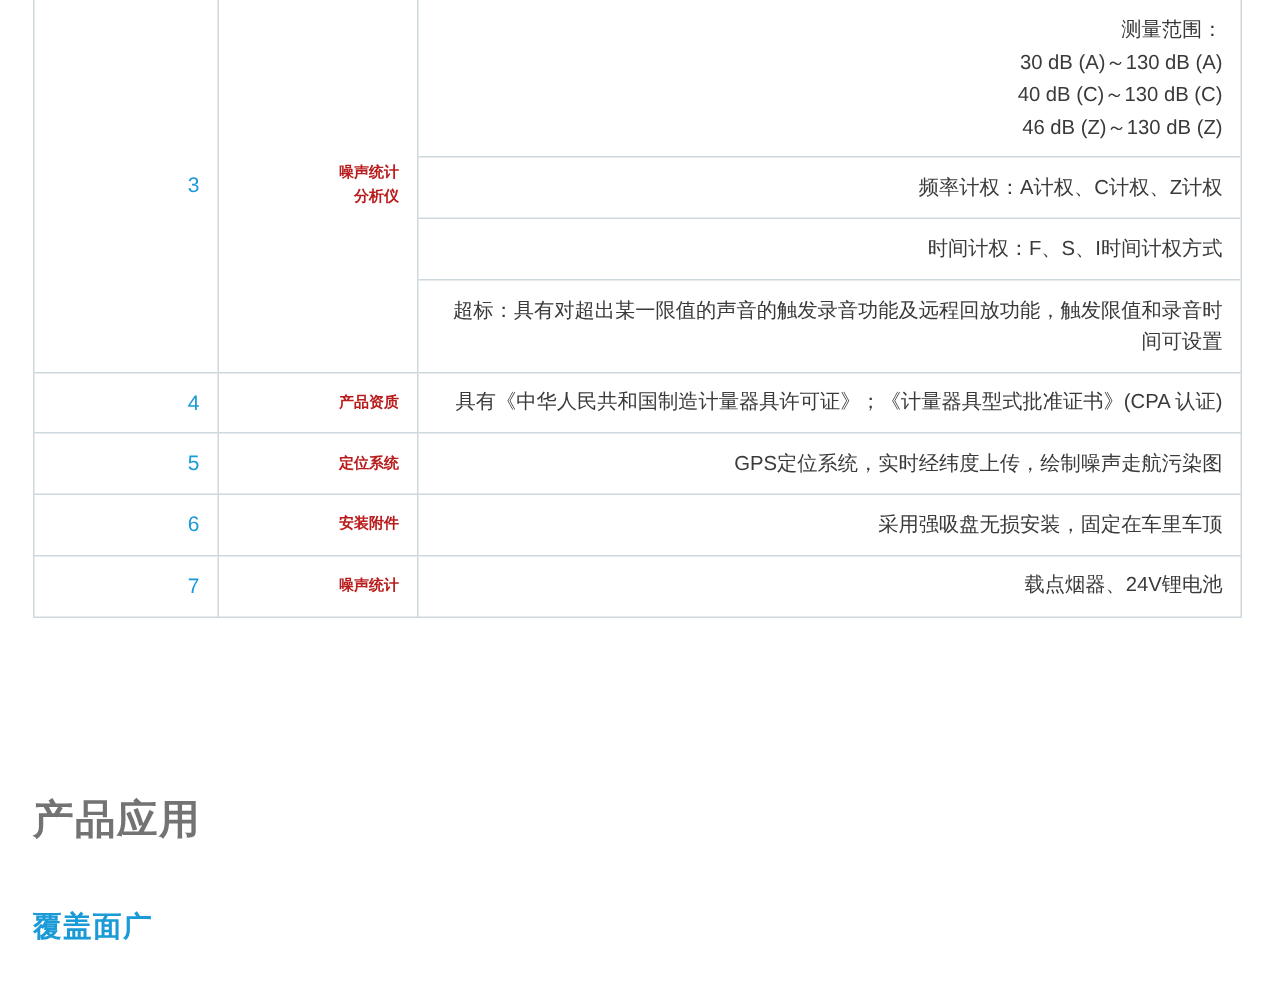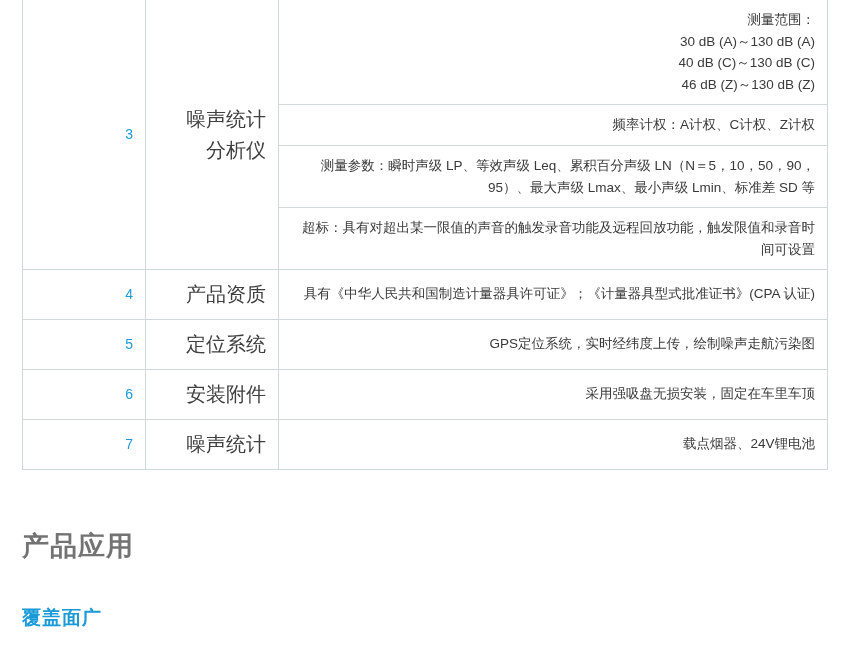--- a/index.html
+++ b/index.html
@@ -39,23 +39,23 @@
   }
   .col-no {
     width: 98px;
     text-align: center;
     color: #1a9ad7;
     font-size: 14px;
   }
   .col-name {
     width: 108px;
     text-align: center;
-    color: #404040;
-    font-weight: normal;
-    font-size: 20px;
+    color: #b91c1c;
+    font-weight: bold;
+    font-size: 10px;
     line-height: 1.6;
   }
   .col-val {
     color: #3a3a3a;
   }
   .top-cut td {
     border-top: none;
   }
   .nowrap-cell {
     white-space: pre-line;
@@ -117,21 +117,21 @@
               <tr>
                 <td class="nowrap-cell">测量范围：
 30 dB (A)～130 dB (A)
 40 dB (C)～130 dB (C)
 46 dB (Z)～130 dB (Z)</td>
               </tr>
               <tr>
                 <td>频率计权：A计权、C计权、Z计权</td>
               </tr>
               <tr>
-                <td>测量参数：瞬时声级 LP、等效声级 Leq、累积百分声级 LN（N＝5，10，50，90，95）、最大声级 Lmax、最小声级 Lmin、标准差 SD 等</td>
+                <td>时间计权：F、S、I时间计权方式</td>
               </tr>
               <tr>
                 <td>超标：具有对超出某一限值的声音的触发录音功能及远程回放功能，触发限值和录音时间可设置</td>
               </tr>
             </tbody>
           </table>
         </td>
       </tr>
       <tr>
         <td class="col-no">4</td>

